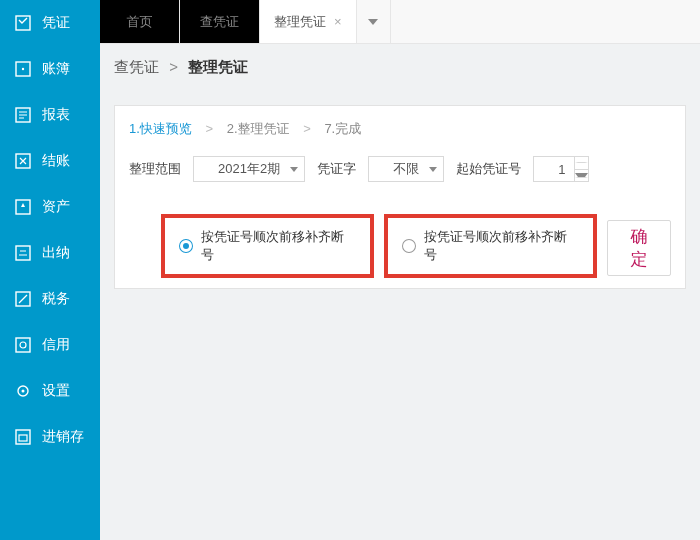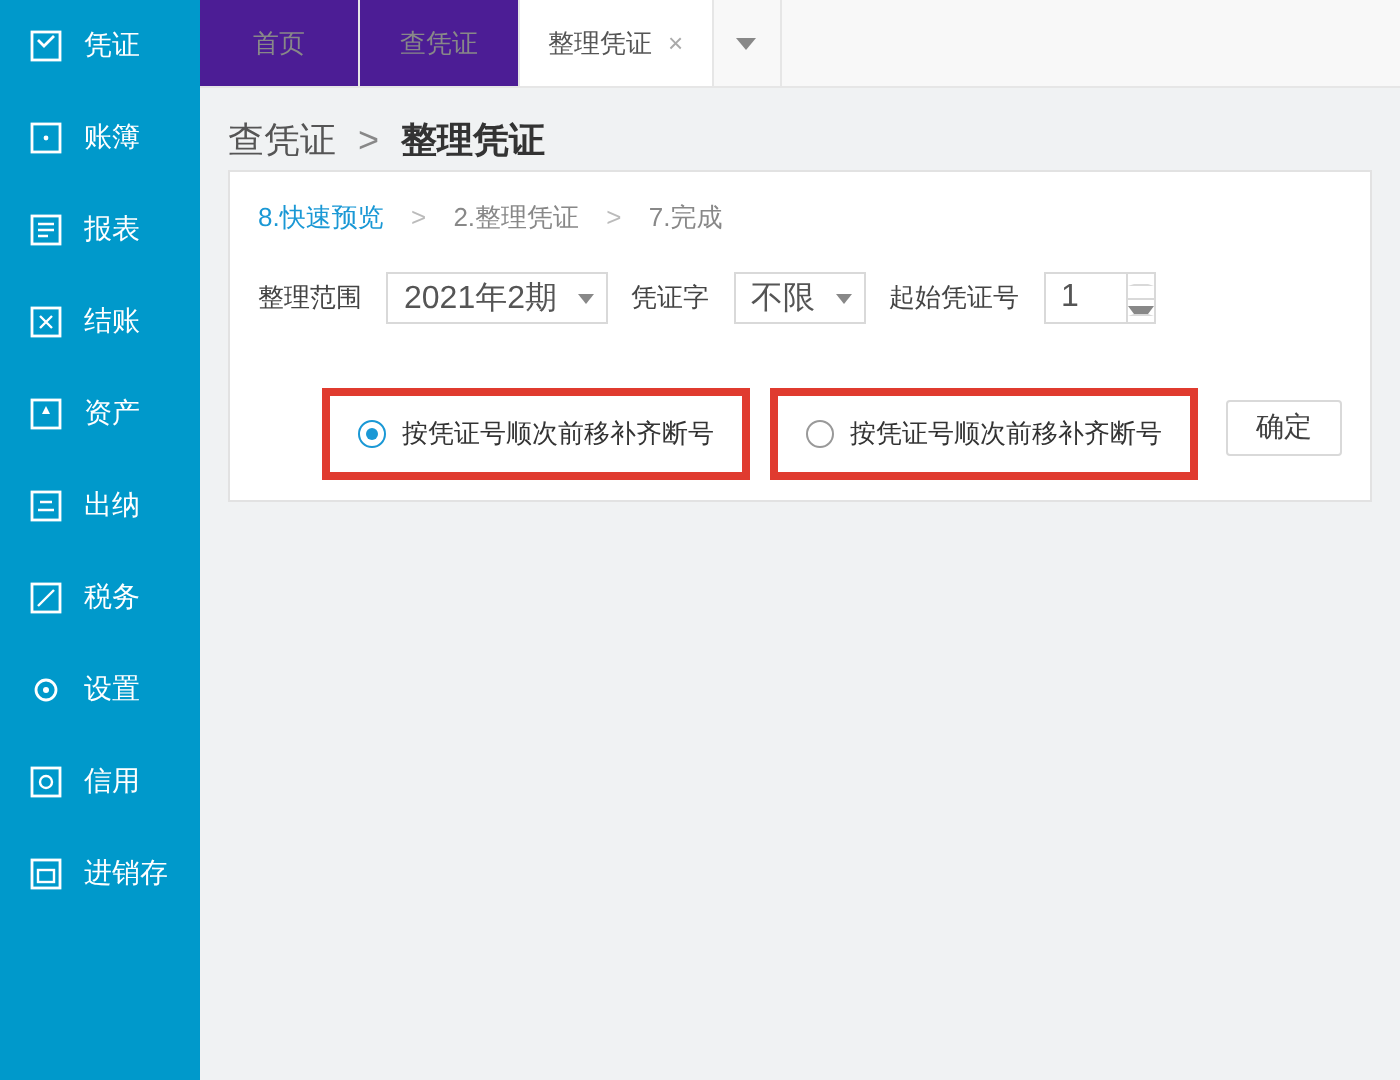--- a/index.html
+++ b/index.html
@@ -56,21 +56,21 @@
     min-width: 80px;
     display: flex;
     align-items: center;
     justify-content: center;
     font-size: 13px;
     color: #888;
     border-right: 1px solid #e6e6e6;
     padding: 0 14px;
     cursor: pointer;
     position: relative;
-    background: #4c1d95;
+    background: #000000;
   }
   .tab.active {
     background: #ffffff;
     color: #555;
   }
   .tab .close-x {
     margin-left: 8px;
     font-size: 13px;
     color: #aaa;
   }
@@ -88,23 +88,23 @@
   .content {
     position: absolute;
     left: 100px; top: 44px;
     right: 0;
     bottom: 0;
     background: #f0f2f3;
     padding: 14px;
   }
 
   .breadcrumb {
-    font-size: 18px;
+    font-size: 15px;
     color: #555;
-    margin-bottom: 3px;
+    margin-bottom: 28px;
   }
   .breadcrumb .sep { margin: 0 6px; color:#888;}
   .breadcrumb b { font-weight: bold; color:#333;}
 
   .panel {
     background: #ffffff;
     border: 1px solid #e2e2e2;
     padding: 14px 14px 10px 14px;
   }
 
@@ -123,22 +123,22 @@
     color: #444;
     margin-bottom: 32px;
     flex-wrap: wrap;
   }
   .filter-row > * { margin-right: 12px; }
   .select-box, .spinner-box {
     border: 1px solid #d9d9d9;
     height: 26px;
     display: inline-flex;
     align-items: center;
-    padding: 0 6px 0 8px;
-    font-size: 16px;
+    padding: 0 6px 0 24px;
+    font-size: 13px;
     color: #555;
     background: #fff;
     position: relative;
   }
   .select-box { min-width: 80px; }
   .select-box .caret {
     margin-left: 10px;
   }
   .spinner-box {
     width: 56px;
@@ -198,22 +198,22 @@
     position: absolute;
     left: 3px; top: 3px;
     width: 6px; height: 6px;
     background: #1a98d5;
     border-radius: 50%;
   }
 
   .ok-btn {
     border: 1px solid #d9d9d9;
     padding: 4px 14px;
-    font-size: 14px;
-    color: #404040;
+    font-size: 17px;
+    color: #be185d;
     background: #fff;
     cursor: pointer;
     border-radius: 2px;
     margin-left: auto;
     margin-top: 6px;
   }
 
   .caret svg { display:block; fill:#888;}
 </style>
 </head>
@@ -279,34 +279,34 @@
       <svg width="16" height="16" viewBox="0 0 16 16">
           <rect x="1" y="1" width="14" height="14" fill="none" stroke="#fff" stroke-width="1.4"></rect>
           <path d="M4 12l8-8" stroke="#fff" stroke-width="1.2"></path>
         </svg>
     </span>
     <span>税务</span>
   </div>
   <div class="sidebar-item">
     <span class="icon">
       <svg width="16" height="16" viewBox="0 0 16 16">
+          <rect x="1" y="1" width="14" height="14" fill="none" stroke="#fff" stroke-width="1.4"></rect>
+          <circle cx="8" cy="8" r="3" fill="none" stroke="#fff" stroke-width="1.2"></circle>
+        </svg>
+    </span>
+    <span>信用</span>
+  </div>
+  <div class="sidebar-item">
+    <span class="icon">
+      <svg width="16" height="16" viewBox="0 0 16 16">
           <circle cx="8" cy="8" r="5" fill="none" stroke="#fff" stroke-width="1.4"></circle>
           <circle cx="8" cy="8" r="1.5" fill="#fff"></circle>
         </svg>
     </span>
     <span>设置</span>
-  </div>
-  <div class="sidebar-item">
-    <span class="icon">
-      <svg width="16" height="16" viewBox="0 0 16 16">
-          <rect x="1" y="1" width="14" height="14" fill="none" stroke="#fff" stroke-width="1.4"></rect>
-          <circle cx="8" cy="8" r="3" fill="none" stroke="#fff" stroke-width="1.2"></circle>
-        </svg>
-    </span>
-    <span>信用</span>
   </div>
   <div class="sidebar-item">
     <span class="icon">
       <svg width="16" height="16" viewBox="0 0 16 16">
           <rect x="1" y="1" width="14" height="14" fill="none" stroke="#fff" stroke-width="1.4"></rect>
           <rect x="4" y="6" width="8" height="6" fill="none" stroke="#fff" stroke-width="1.2"></rect>
         </svg>
     </span>
     <span>进销存</span>
   </div>
@@ -332,21 +332,21 @@
 
 <div class="content">
   <div class="breadcrumb">
     <span>查凭证</span>
     <span class="sep">&gt;</span>
     <b>整理凭证</b>
   </div>
 
   <div class="panel">
     <div class="steps">
-      <span class="current">8.快速预览</span>
+      <span class="current">1.快速预览</span>
       <span class="sep">&gt;</span>
       <span>2.整理凭证</span>
       <span class="sep">&gt;</span>
       <span>7.完成</span>
     </div>
 
     <div class="filter-row">
       <span>整理范围</span>
       <div class="select-box">
         <span>2021年2期</span>

